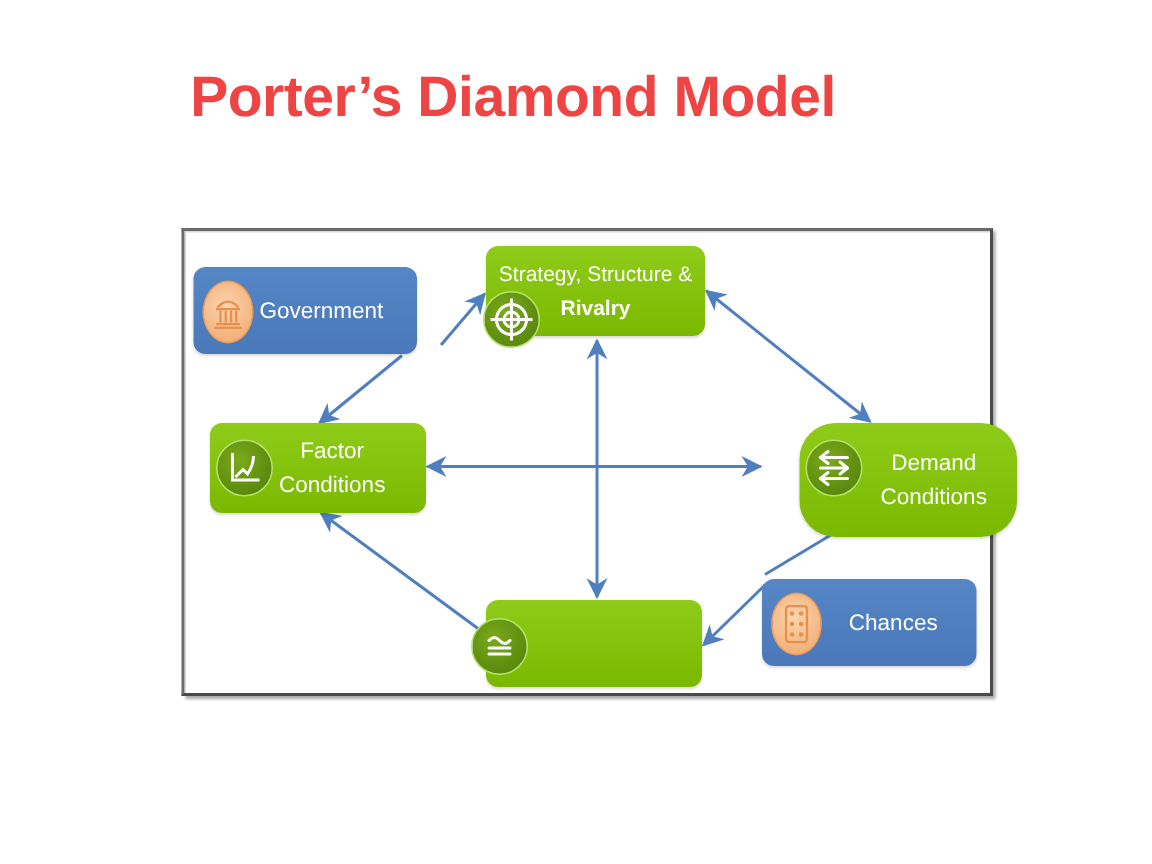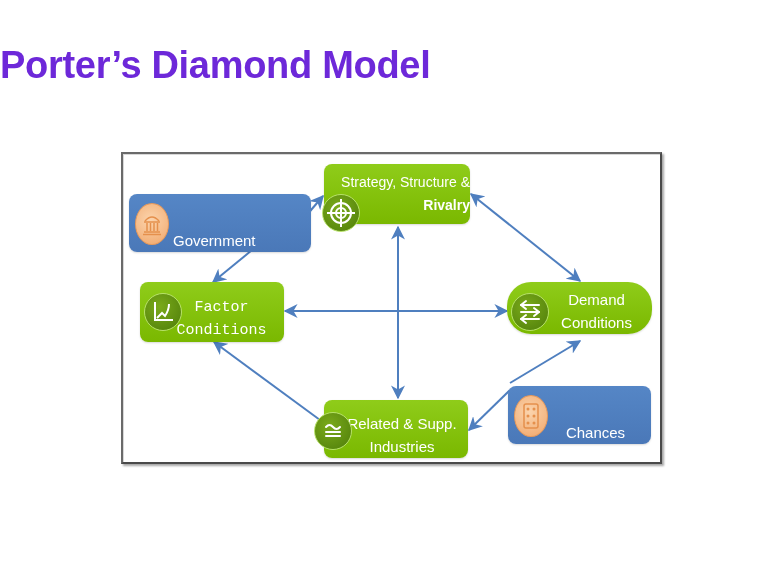--- a/index.html
+++ b/index.html
@@ -1,33 +1,33 @@
 <!DOCTYPE html>
 <html><head>
 <meta charset="utf-8">
 <style>
   html, body { margin: 0; padding: 0; }
   body {
     width: 768px; height: 576px; background: #ffffff; position: relative; overflow: hidden;
     font-family: "Liberation Sans", "DejaVu Sans", sans-serif;
   }
   .title {
-    position: absolute; left: 0; top: 44px; width: 684px; text-align: left;
-    font-family: "Liberation Sans", sans-serif; font-weight: bold; font-size: 38px; color: #6d28d9;
+    position: absolute; left: 0; top: 44px; width: 684px; text-align: center;
+    font-family: "Liberation Sans", sans-serif; font-weight: bold; font-size: 38px; color: #ef4444;
     letter-spacing: -0.3px;
   }
   .frame {
     position: absolute; left: 121px; top: 152px; width: 537px; height: 308px;
     border: 2px solid #4a4a4a; border-top-color: #6a6a6a; border-left-color: #6a6a6a;
     box-shadow: 2px 2px 2px rgba(0,0,0,0.35), inset 1px 1px 0 #d8d8d8;
     background: #fff;
   }
   svg.arrows { position: absolute; left: 0; top: 0; width: 768px; height: 576px; pointer-events: none; }
   .box {
-    position: absolute; border-radius: 8px; color: #fff; display: flex; align-items: flex-end;
+    position: absolute; border-radius: 8px; color: #fff; display: flex; align-items: center;
     font-family: "Liberation Sans", sans-serif; font-size: 15px; line-height: 23px;
     box-shadow: 0 1px 2px rgba(0,0,0,0.15);
   }
   .box.green { background: linear-gradient(#8fcc1a, #7ab800); }
   .box.blue { background: linear-gradient(#5586c6, #4a78b8); }
   .box .label { flex: 1; text-align: center; }
   .icon {
     position: absolute; display: flex; align-items: center; justify-content: center;
   }
   .icon.green-circle {
@@ -67,21 +67,21 @@
     <line x1="285" y1="311" x2="507" y2="311" marker-start="url(#ah)" marker-end="url(#ah)"></line>
 
     <line x1="320" y1="420" x2="214" y2="342" marker-end="url(#ah)"></line>
 
     <line x1="510" y1="383" x2="580" y2="341" marker-end="url(#ah)"></line>
 
     <line x1="510" y1="390" x2="469" y2="430" marker-end="url(#ah)"></line>
   </g>
 </svg>
 
-<div class="box blue" style="left:129px; top:194px; width:182px; height:58px;">
+<div class="box blue" style="left:129px; top:178px; width:149px; height:58px;">
   <span class="icon orange-oval" style="left:6px; top:9px;">
     <svg width="22" height="24" viewBox="0 0 22 24">
       <g fill="none" stroke="#e5904c" stroke-width="1.5">
         <path d="M4 9 Q11 1 18 9"></path>
         <line x1="3" y1="10" x2="19" y2="10"></line>
         <line x1="6" y1="11" x2="6" y2="19"></line>
           <line x1="9.5" y1="11" x2="9.5" y2="19"></line>
         <line x1="13" y1="11" x2="13" y2="19"></line>
           <line x1="16.5" y1="11" x2="16.5" y2="19"></line>
         <line x1="3" y1="20" x2="19" y2="20"></line>
@@ -109,27 +109,27 @@
 
 <div class="box green" style="left:140px; top:282px; width:144px; height:60px;">
   <span class="icon green-circle" style="left:4px; top:11px;">
     <svg width="24" height="24" viewBox="0 0 24 24">
       <g fill="none" stroke="#ffffff" stroke-width="2">
         <polyline points="4,2 4,20 22,20"></polyline>
         <path d="M6 18 L11 13 L14 16 Q18 10 18 4"></path>
       </g>
     </svg>
   </span>
-  <div style="flex:1; display:flex; flex-direction:column; align-items:center; padding-left:19px;font-family:Liberation Mono, monospace;">
+  <div style="flex:1; display:flex; flex-direction:column; align-items:center; padding-left:19px;">
     <span>Factor</span>
     <span>Conditions</span>
   </div>
 </div>
 
-<div class="box green" style="left:507px; top:282px; width:145px; height:52px;border-radius:24px;">
+<div class="box green" style="left:533px; top:282px; width:145px; height:76px;border-radius:24px;">
   <span class="icon green-circle" style="left:4px; top:11px;">
     <svg width="26" height="26" viewBox="0 0 26 26">
       <g fill="none" stroke="#ffffff" stroke-width="2" stroke-linecap="round" stroke-linejoin="round">
         <line x1="4" y1="6" x2="22" y2="6"></line>
           <polyline points="9,2 4,6 9,10"></polyline>
         <line x1="4" y1="13" x2="22" y2="13"></line>
           <polyline points="17,9 22,13 17,17"></polyline>
         <line x1="4" y1="20" x2="22" y2="20"></line>
           <polyline points="9,16 4,20 9,24"></polyline>
       </g>
@@ -144,24 +144,20 @@
 <div class="box green" style="left:324px; top:400px; width:144px; height:58px;">
   <span class="icon green-circle" style="left:-10px; top:12px;">
     <svg width="22" height="22" viewBox="0 0 22 22">
       <g fill="none" stroke="#ffffff" stroke-width="2" stroke-linecap="round">
         <path d="M4 7 Q7.5 3 11 7 Q14.5 11 18 7"></path>
         <line x1="4" y1="12" x2="18" y2="12"></line>
         <line x1="4" y1="16" x2="18" y2="16"></line>
       </g>
     </svg>
   </span>
-  <div style="flex:1; display:flex; flex-direction:column; align-items:center; padding-left:12px;">
-    <span>Related &amp; Supp.</span>
-    <span>Industries</span>
-  </div>
 </div>
 
 <div class="box blue" style="left:508px; top:386px; width:143px; height:58px;">
   <span class="icon orange-oval" style="left:6px; top:9px;">
     <svg width="18" height="26" viewBox="0 0 18 26">
       <rect x="2" y="1" width="14" height="24" rx="2" fill="none" stroke="#e5904c" stroke-width="1.5"></rect>
       <g fill="#e5904c">
         <circle cx="6" cy="6" r="1.5"></circle>
           <circle cx="12" cy="6" r="1.5"></circle>
         <circle cx="6" cy="13" r="1.5"></circle>

